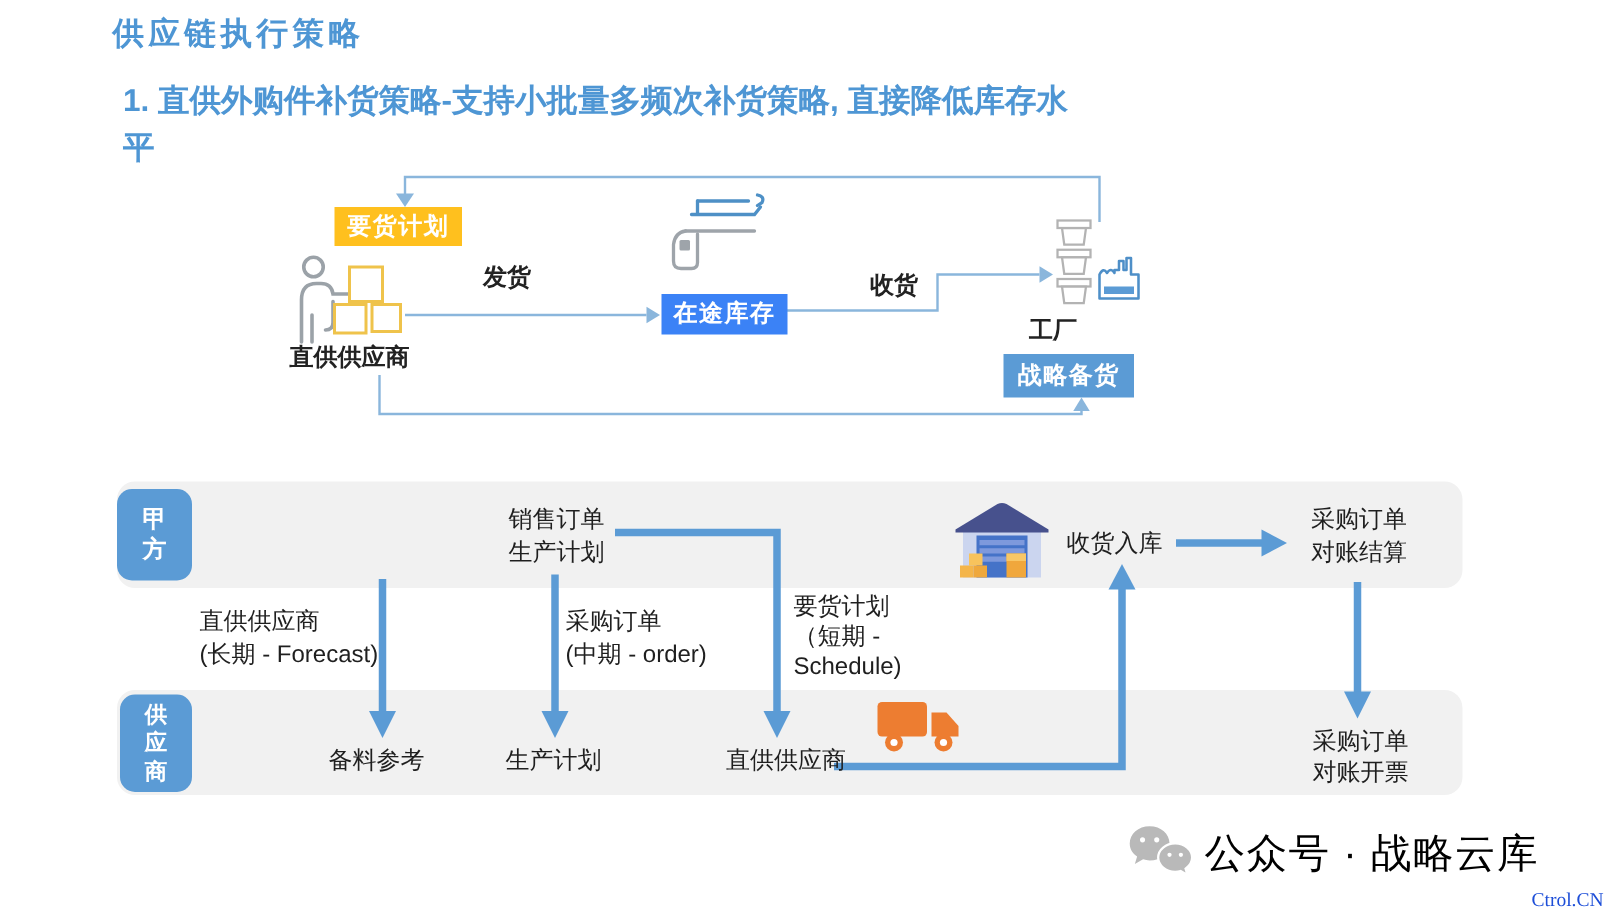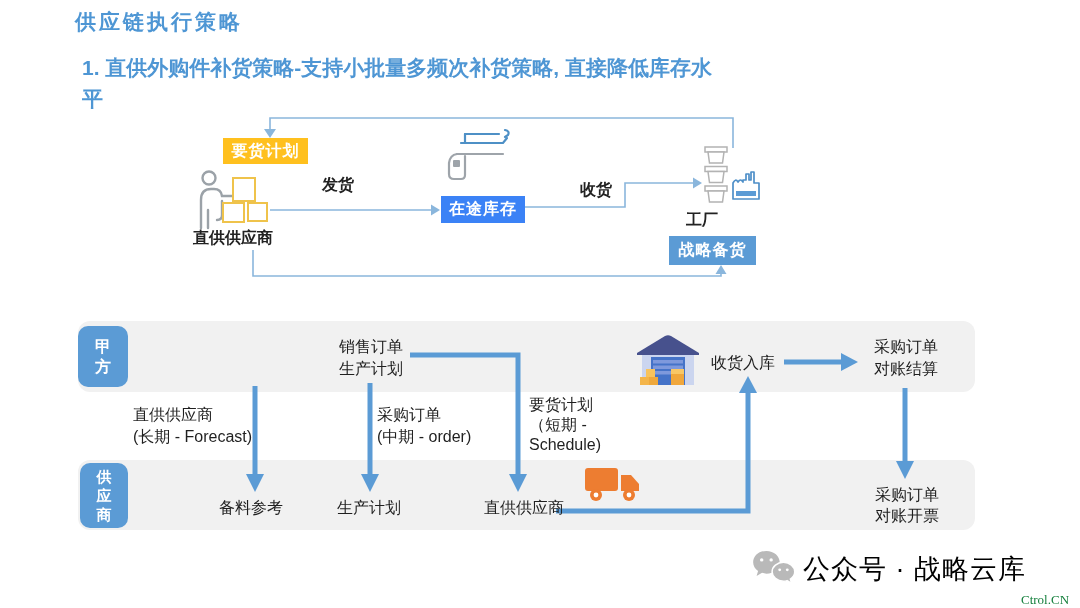--- a/index.html
+++ b/index.html
@@ -19,21 +19,21 @@
   .lane-tag{
     background:#5b9bd5; color:#ffffff; font-weight:bold; border-radius:10px;
     display:flex; flex-direction:column; align-items:center; justify-content:center;
   }
   .lane-tag span{display:block; line-height:20px; font-size:16px;}
   .celltext{font-size:16px; color:#1f1f1f; line-height:22px;}
   .celltext .ln{display:block;}
   .center{text-align:center;}
   .ybox{background:#ffffff; border:2px solid #efc34b; box-sizing:border-box;}
   #footer-brand{font-size:27px; color:#000000; letter-spacing:1px; white-space:nowrap;}
-  #watermark{font-size:13px; color:#15803d; font-family:"Liberation Serif","DejaVu Serif",serif;}
+  #watermark{font-size:13px; color:#1d4ed8; font-family:"Liberation Serif","DejaVu Serif",serif;}
   svg{display:block;}
 </style>
 </head>
 <body>
 
 <div id="page">
 
   <div class="abs band" style="left:78px; top:321px; width:897px; height:71px;"></div>
   <div class="abs band" style="left:78px; top:460px; width:897px; height:70px;"></div>
 

